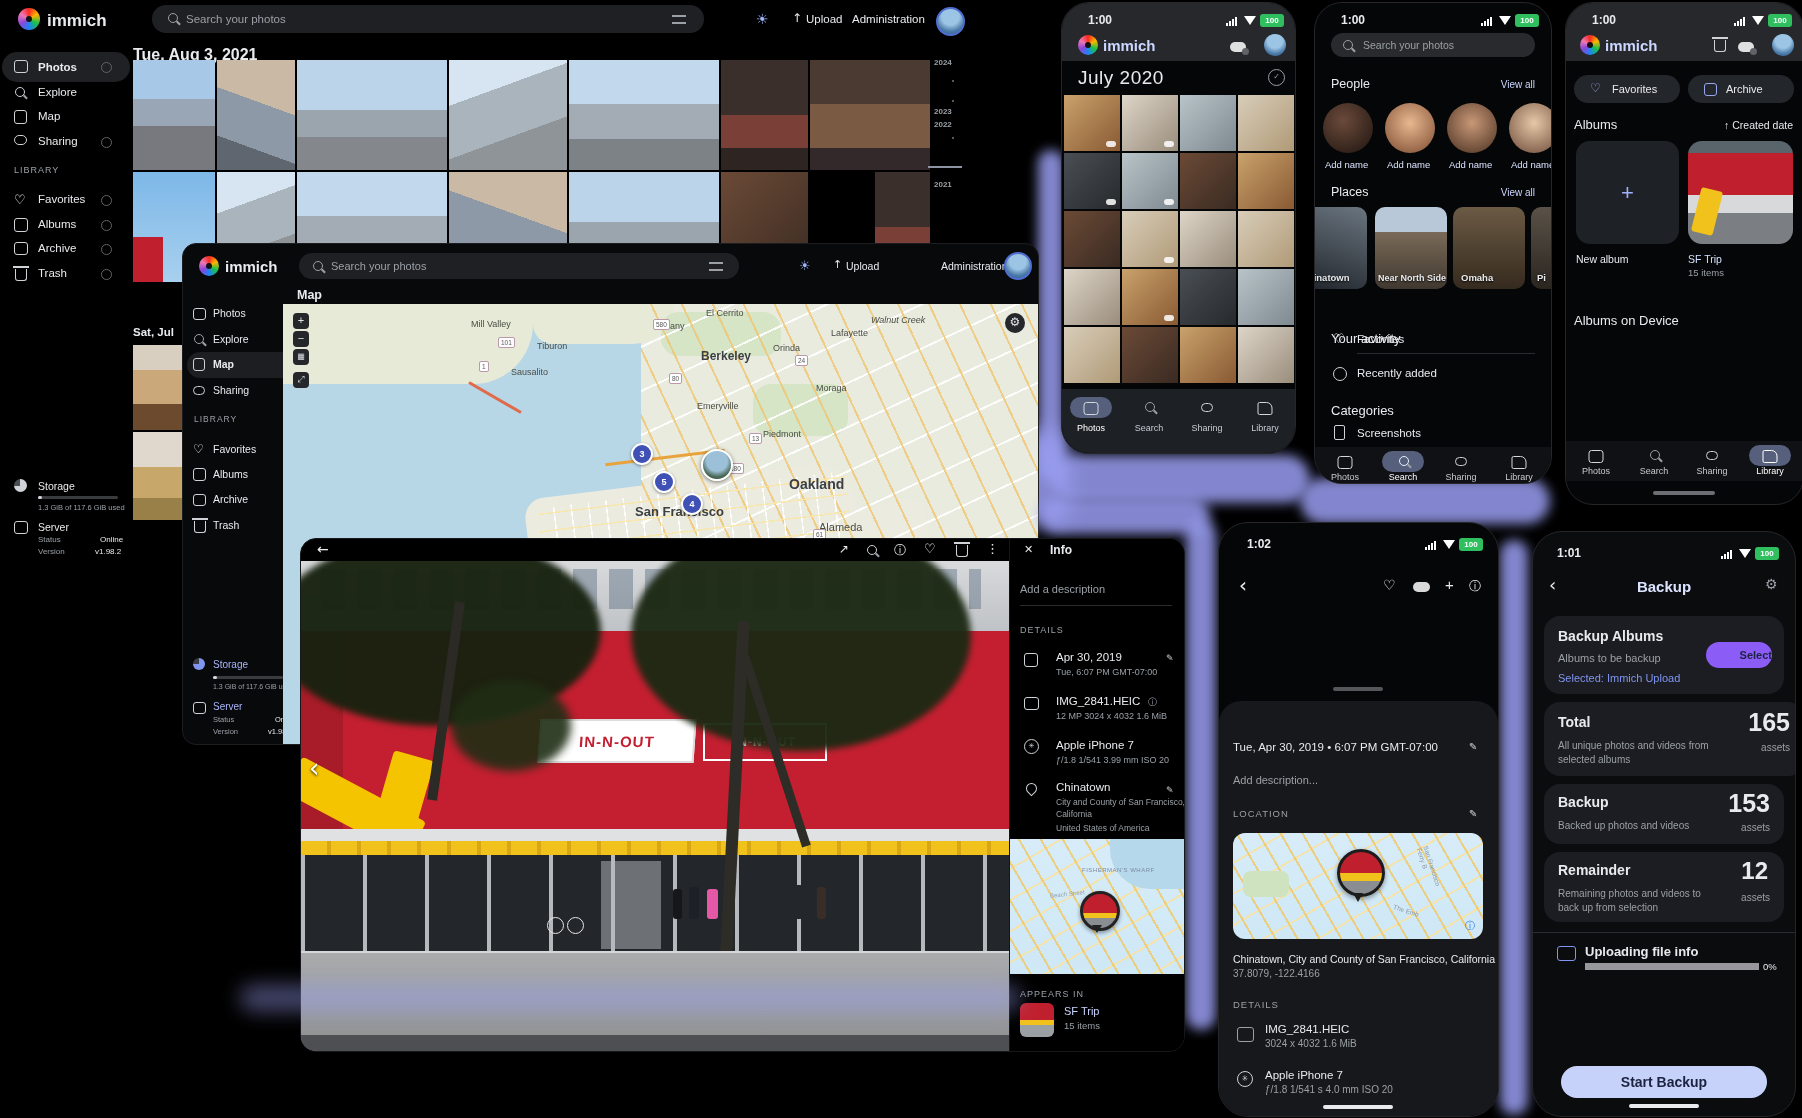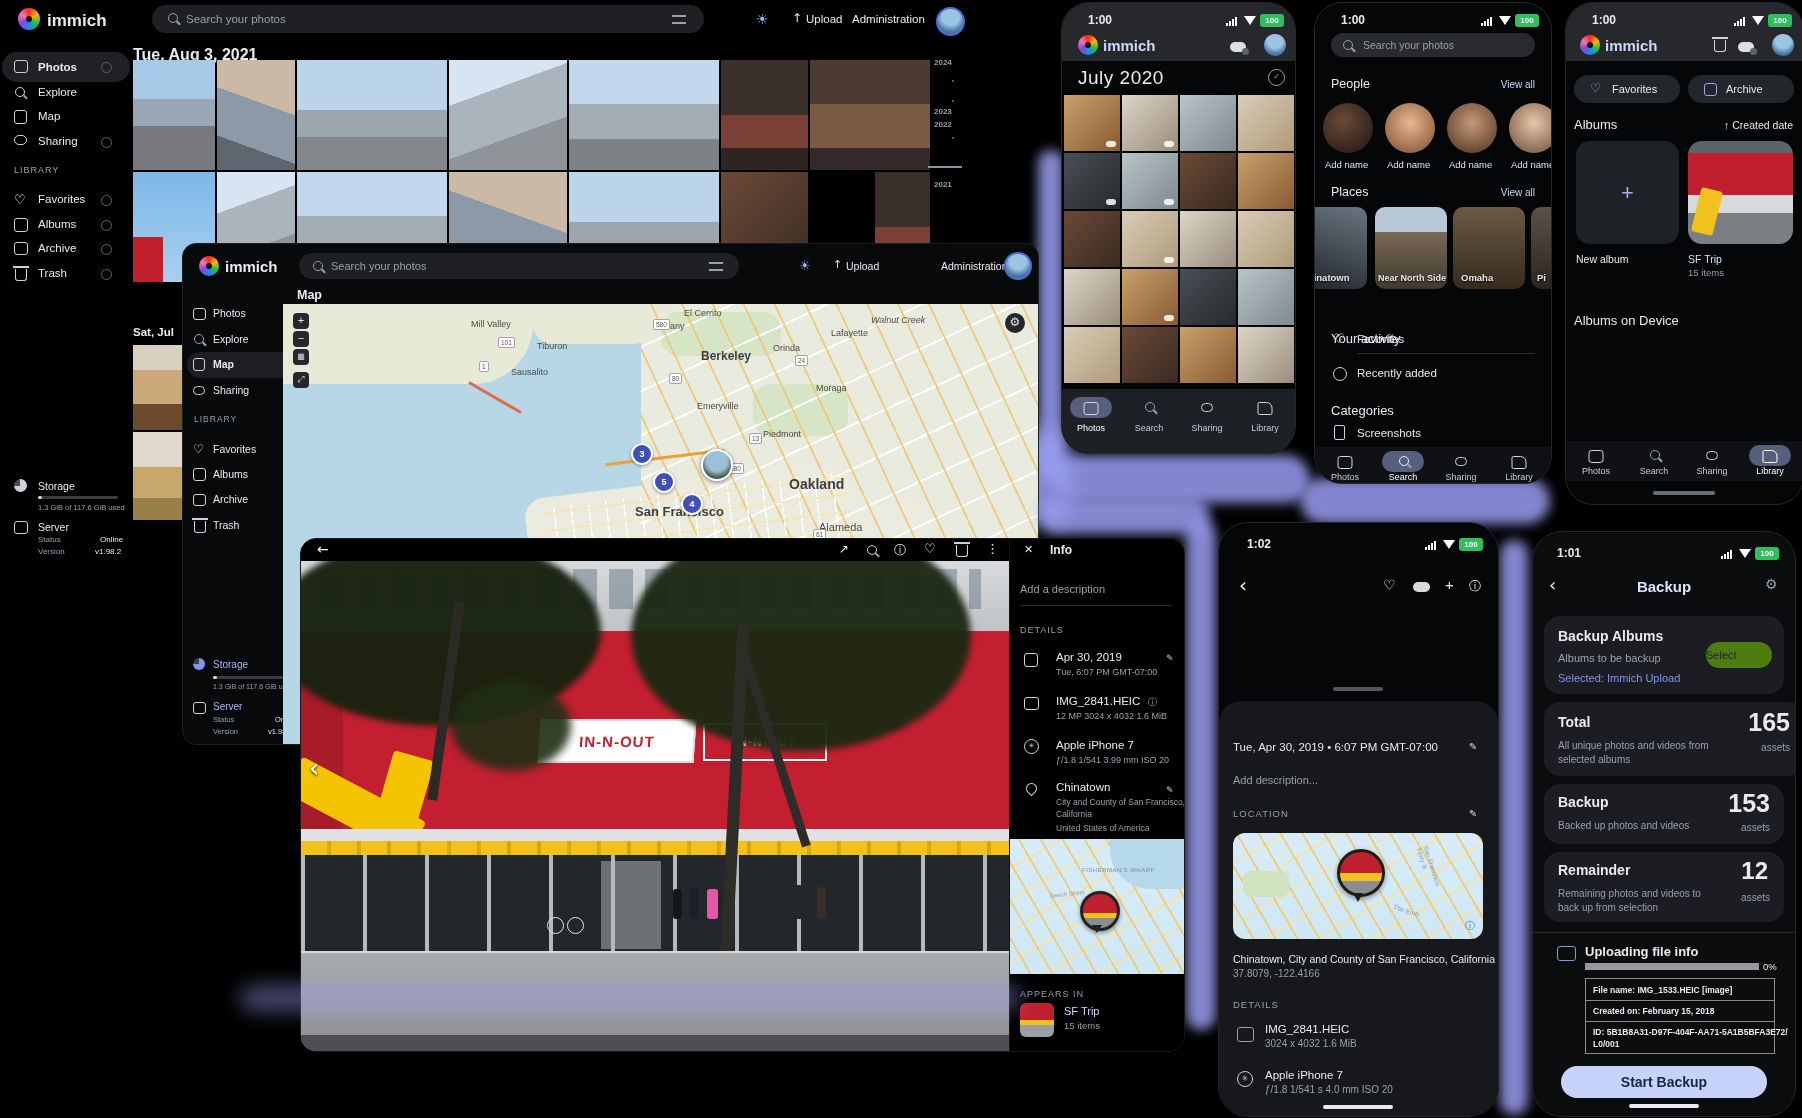--- a/index.html
+++ b/index.html
@@ -228,21 +228,21 @@
       background:repeating-linear-gradient(65deg,transparent 0 26px,rgba(240,195,106,.75) 26px 28px),
                  repeating-linear-gradient(155deg,transparent 0 38px,rgba(255,255,255,.9) 38px 40px);"></div>
     <div class="abs" style="left:268px;top:185px;width:310px;height:250px;transform:rotate(-7deg);
       background:repeating-linear-gradient(0deg,transparent 0 16px,rgba(248,230,170,.9) 16px 17.5px),
                  repeating-linear-gradient(90deg,transparent 0 16px,rgba(255,255,255,.85) 16px 17.5px);"></div>
     <div class="abs" style="left:322px;top:152px;width:120px;height:3px;background:#e8a33d;transform:rotate(-7deg);"></div>
     <div class="abs" style="left:182px;top:92px;width:60px;height:3px;background:#e06a4a;transform:rotate(30deg);"></div>
     <span class="mapcity" style="left:188px;top:15px;">Mill Valley</span>
     <span class="mapcity" style="left:254px;top:37px;">Tiburon</span>
     <span class="mapcity" style="left:228px;top:63px;">Sausalito</span>
-    <span class="mapcity" style="left:390px;top:4px;padding-left:11px;">El Cerrito</span>
+    <span class="mapcity" style="left:412px;top:4px;padding-left:11px;">El Cerrito</span>
     <span class="mapcity" style="left:374px;top:17px;">Albany</span>
     <span class="mapcity b" style="left:418px;top:45px;font-size:12px;color:#3c4043;">Berkeley</span>
     <span class="mapcity" style="left:490px;top:39px;">Orinda</span>
     <span class="mapcity" style="left:548px;top:24px;">Lafayette</span>
     <span class="mapcity" style="left:588px;top:11px;font-style:italic;">Walnut Creek</span>
     <span class="mapcity" style="left:533px;top:79px;">Moraga</span>
     <span class="mapcity" style="left:414px;top:97px;">Emeryville</span>
     <span class="mapcity" style="left:480px;top:125px;">Piedmont</span>
     <span class="mapcity b" style="left:506px;top:172px;font-size:14px;color:#3c4043;">Oakland</span>
     <span class="mapcity" style="left:536px;top:217px;font-size:11px;">Alameda</span>
@@ -584,21 +584,21 @@
       <i style="height:9px"></i>
     </span>
   <span class="wifi" style="left:206px;top:17px;"></span>
   <span class="batt" style="left:222px;top:15px;">100</span>
   <span class="t u" style="left:16px;top:42px;font-size:18px;">‹</span>
   <span class="t b" style="left:0;right:0;top:46px;text-align:center;font-size:15px;color:#dbe3ff;">Backup</span>
   <span class="t u g" style="left:232px;top:44px;font-size:14px;">⚙</span>
   <div class="crd" style="left:11px;top:84px;width:240px;height:78px;">
     <span class="t b" style="left:14px;top:12px;font-size:14px;">Backup Albums</span>
     <span class="t g" style="left:14px;top:36px;font-size:11px;">Albums to be backup</span>
-    <div class="abs" style="left:162px;top:26px;width:66px;height:26px;background:#4d7c0f;border-radius:999px;color:#1c2340;font-size:11px;font-weight:normal;text-align:left;line-height:26px;"><span>Select</span></div>
+    <div class="abs" style="left:162px;top:26px;width:66px;height:26px;background:#8b5cf6;border-radius:999px;color:#1c2340;font-size:11px;font-weight:bold;text-align:right;line-height:26px;"><span>Select</span></div>
     <span class="t" style="left:14px;top:56px;font-size:11px;color:#7f95f0;">Selected: Immich Upload</span>
   </div>
   <div class="crd" style="left:11px;top:170px;width:260px;height:74px;">
     <span class="t b" style="left:14px;top:12px;font-size:14px;">Total</span>
     <span class="t b" style="right:14px;top:6px;font-size:25px;">165</span>
     <span class="t g" style="left:14px;top:38px;font-size:10px;">All unique photos and videos from</span>
     <span class="t g" style="left:14px;top:52px;font-size:10px;">selected albums</span>
     <span class="t g" style="right:14px;top:40px;font-size:10px;">assets</span>
   </div>
   <div class="crd" style="left:11px;top:252px;width:240px;height:60px;">
@@ -612,25 +612,17 @@
     <span class="t b" style="right:16px;top:5px;font-size:24px;">12</span>
     <span class="t g" style="left:14px;top:36px;font-size:10px;">Remaining photos and videos to</span>
     <span class="t g" style="left:14px;top:50px;font-size:10px;">back up from selection</span>
     <span class="t g" style="right:14px;top:40px;font-size:10px;">assets</span>
   </div>
   <div class="abs" style="left:0;top:400px;width:262px;height:1px;background:#2a2b30;"></div>
   <span class="ic-sq" style="left:24px;top:414px;width:17px;height:13px;border-color:#7f95f0;"></span>
   <span class="t b" style="left:52px;top:412px;font-size:13px;">Uploading file info</span>
   <div class="abs" style="left:52px;top:431px;width:174px;height:7px;background:#97979c;"></div>
   <span class="t" style="left:230px;top:429px;font-size:9.5px;">0%</span>
-  <div class="abs" style="left:52px;top:446px;width:188px;height:74px;border:1px solid #8a8a8e;">
-    <span class="t b" style="left:7px;top:6px;font-size:8.5px;">File name: IMG_1533.HEIC [image]</span>
-    <div class="abs" style="left:0;top:21px;width:188px;height:1px;background:#8a8a8e;"></div>
-    <span class="t b" style="left:7px;top:27px;font-size:8.5px;">Created on: February 15, 2018</span>
-    <div class="abs" style="left:0;top:42px;width:188px;height:1px;background:#8a8a8e;"></div>
-    <span class="t b" style="left:7px;top:48px;font-size:8.5px;">ID: 5B1B8A31-D97F-404F-AA71-5A1B5BFA3E72/</span>
-    <span class="t b" style="left:7px;top:60px;font-size:8.5px;">L0/001</span>
-  </div>
   <div class="abs" style="left:28px;top:534px;width:206px;height:32px;background:#c6d2f9;border-radius:999px;color:#1c2340;font-size:14px;font-weight:bold;text-align:center;line-height:32px;"><span>Start Backup</span></div>
   <span class="abs" style="left:96px;top:572px;width:70px;height:4px;background:#e8eaed;border-radius:2px;"></span>
 </div>
 
 <div class="purp" style="left:240px;top:985px;width:780px;height:26px;opacity:.45;filter:blur(10px);"></div>
 
 </body></html>

